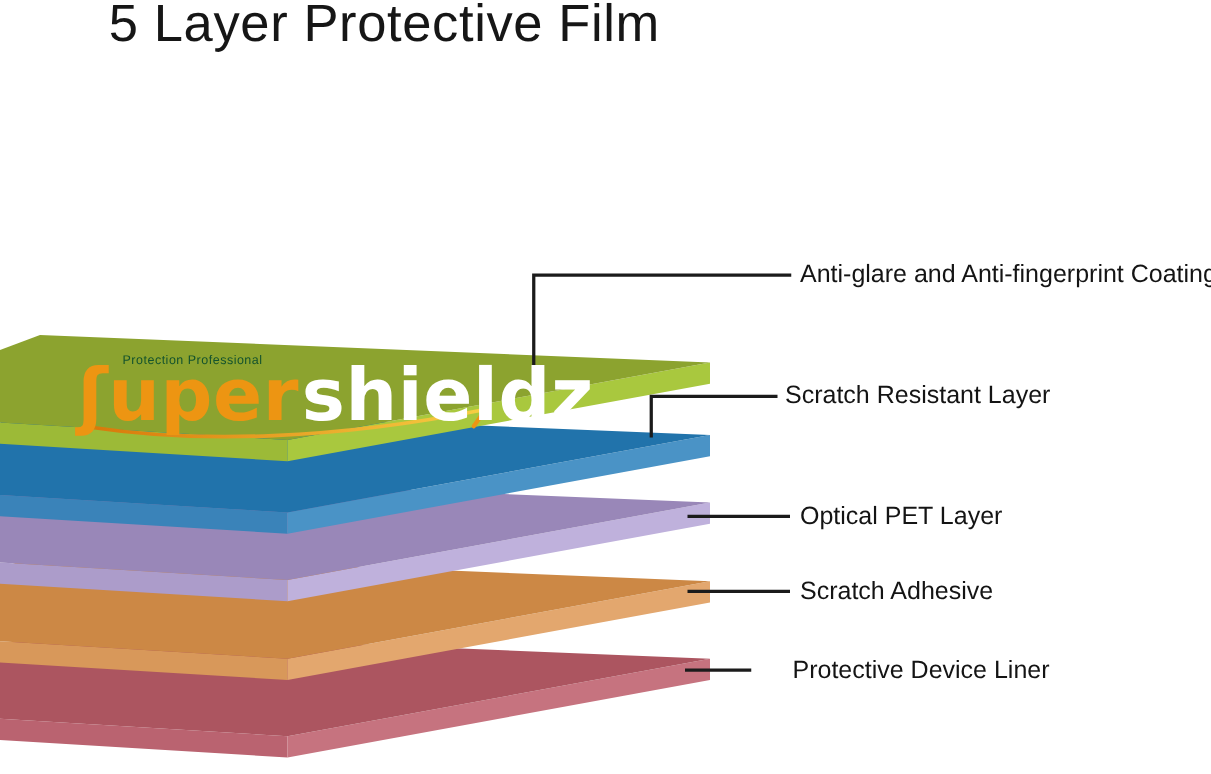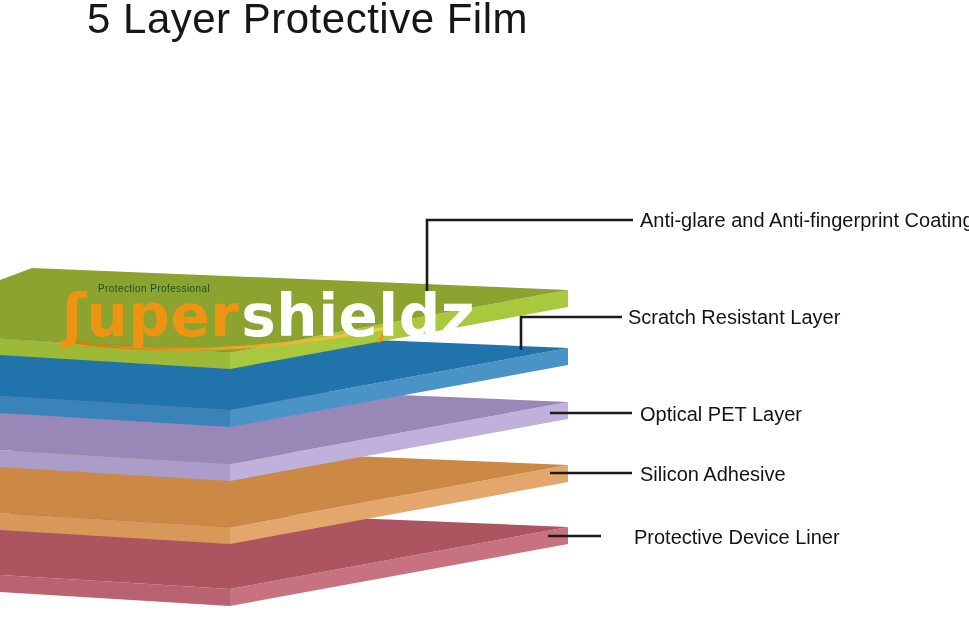--- a/index.html
+++ b/index.html
@@ -123,16 +123,16 @@
   <div class="brand">
     <div class="brand-tagline">Protection Professional</div>
     <div class="brand-wordmark">
       <span class="wm-first" style="color: rgb(237, 149, 18);">ʃuper</span><span class="wm-second" style="color: rgb(255, 255, 255);">shieldz</span>
     </div>
   </div>
 
   <div class="layer-label" style="left:640px; top:220px;">Anti-glare and Anti-fingerprint Coating</div>
   <div class="layer-label" style="left:628px; top:317px;">Scratch Resistant Layer</div>
   <div class="layer-label" style="left:640px; top:414px;">Optical PET Layer</div>
-  <div class="layer-label" style="left:640px; top:474px;">Silicon Adhesive</div>
+  <div class="layer-label" style="left:640px; top:474px;">Scratch Adhesive</div>
   <div class="layer-label" style="left:634px; top:537px;">Protective Device Liner</div>
 
 </div>
 
 </body></html>

